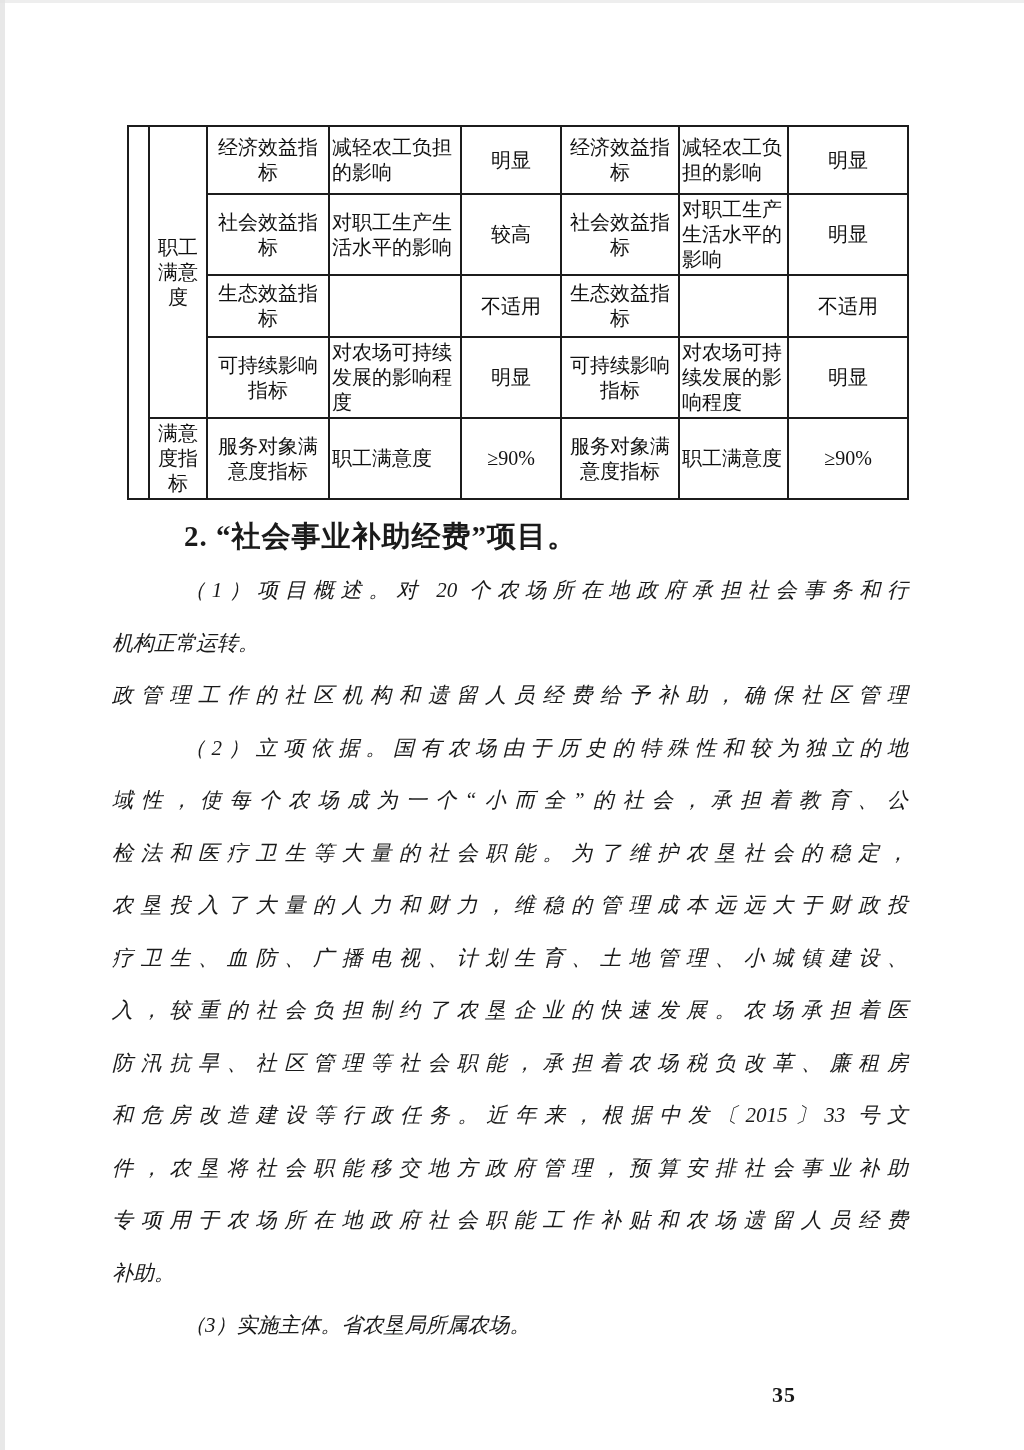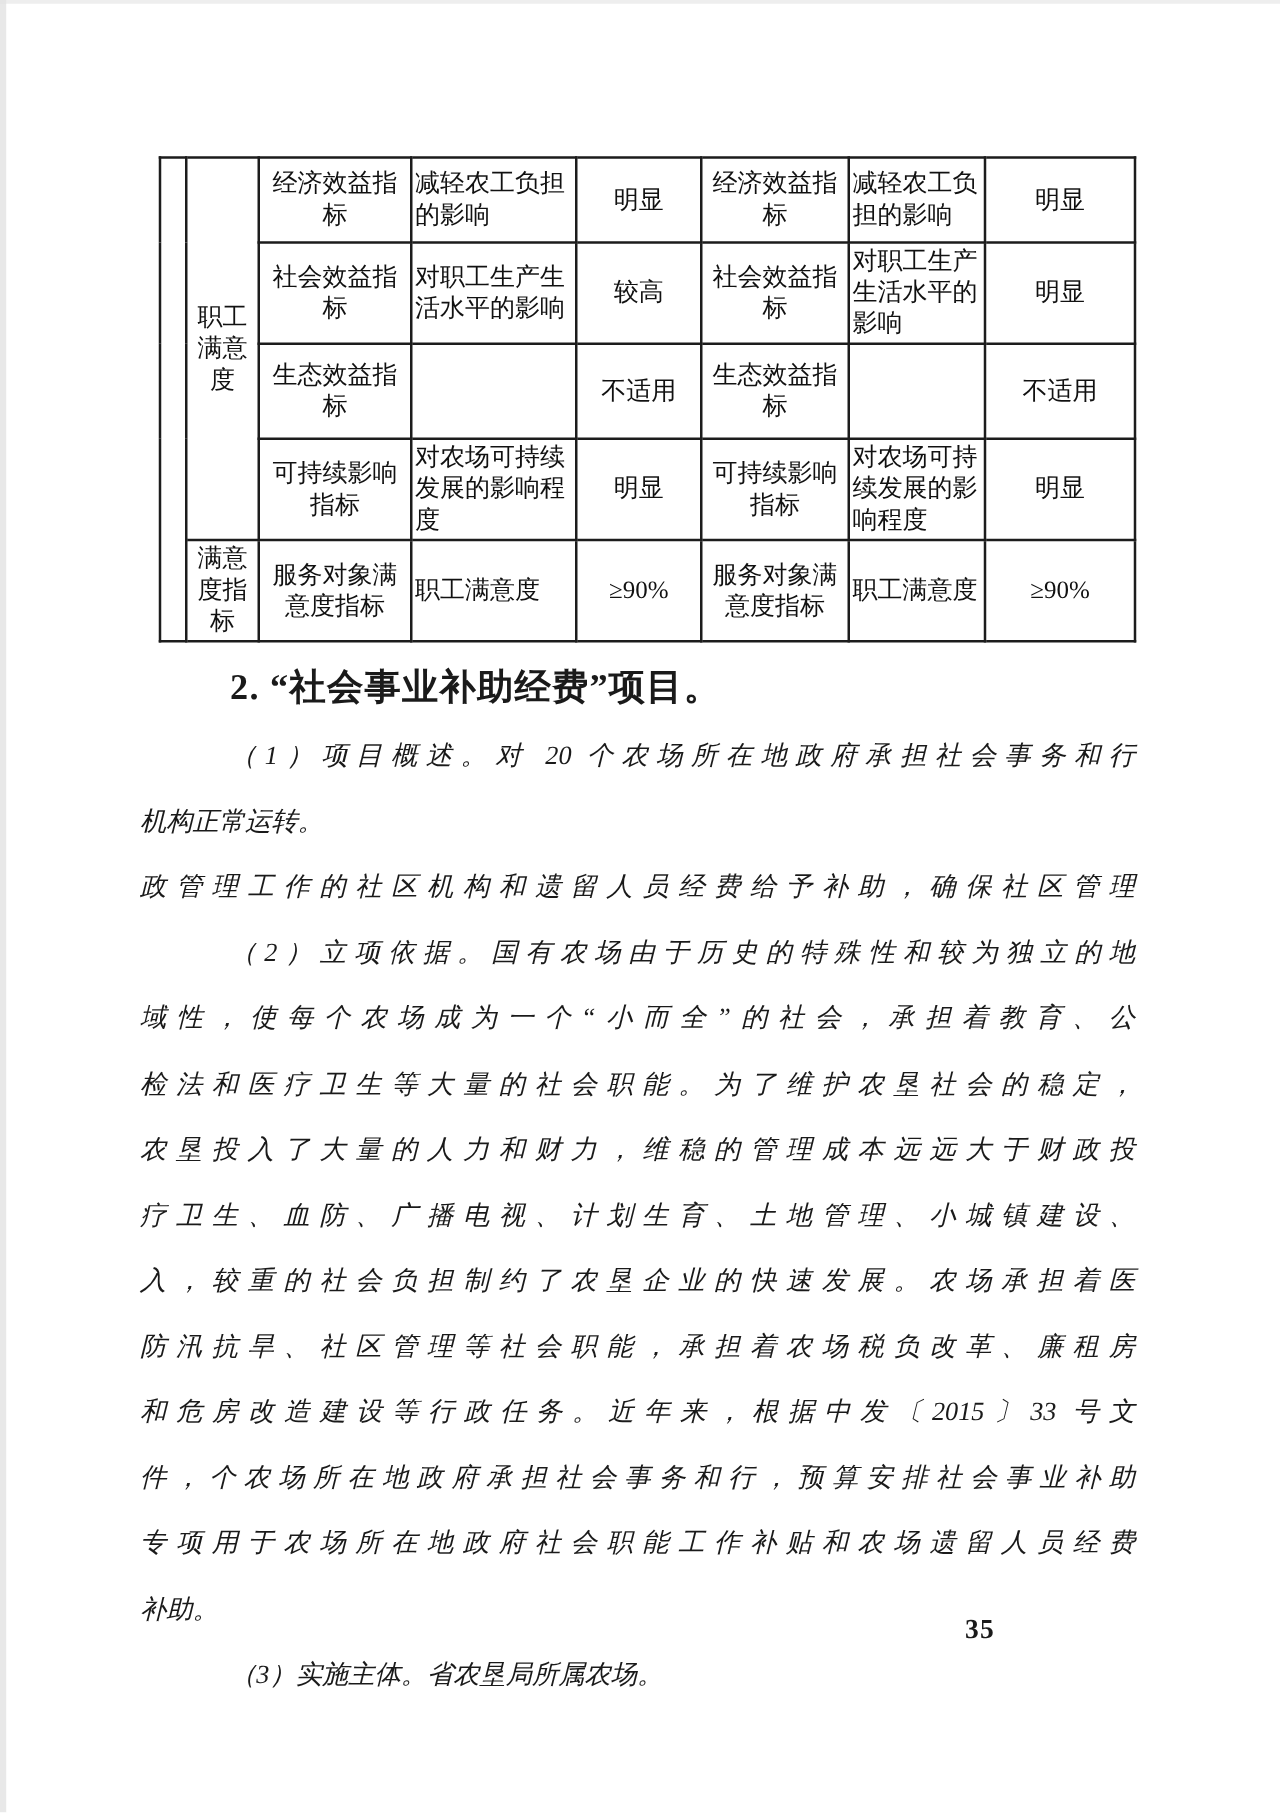--- a/index.html
+++ b/index.html
@@ -39,21 +39,21 @@
   td.c-spacer   { width: 21px; }
   td.c-group    { width: 58px;  text-align: center; }
   td.c-ind-l    { width: 122px; text-align: center; }
   td.c-det-l    { width: 132px; text-align: left; }
   td.c-val-l    { width: 100px; text-align: center; }
   td.c-ind-r    { width: 118px; text-align: center; }
   td.c-det-r    { width: 109px; text-align: left; }
   td.c-val-r    { width: 120px; text-align: center; }
   tr.r1 { height: 68px; }
   tr.r2 { height: 78px; }
-  tr.r3 { height: 76px; font-family: Liberation Serif, serif; }
+  tr.r3 { height: 62px; font-family: Liberation Serif, serif; }
   tr.r4 { height: 64px; }
   tr.r5 { height: 73px; }
 
   .heading {
     margin: 16px 0 0 112px;
     width: 796px;
     padding-left: 72px;
     font-size: 29px;
     font-weight: bold;
     line-height: 40px;
@@ -70,21 +70,21 @@
     height: 52.5px;
     text-align: justify;
     text-align-last: justify;
     white-space: nowrap;
   }
   .ln.lastline { text-align-last: left; }
   .ln.indent { padding-left: 72px; }
 
   .page-number {
     position: absolute;
-    left: 772px; top: 1290px;
+    left: 772px; top: 1382px;
     font-size: 22px;
     font-weight: bold;
     letter-spacing: 1px;
   }
 </style>
 </head>
 <body>
 
 <div class="scan-edge-left"></div>
 <div class="scan-edge-top"></div>
@@ -144,19 +144,19 @@
   <div class="ln lastline">机构正常运转。</div>
   <div class="ln">政管理工作的社区机构和遗留人员经费给予补助，确保社区管理</div>
   <div class="ln indent">（2）立项依据。国有农场由于历史的特殊性和较为独立的地</div>
   <div class="ln">域性，使每个农场成为一个“小而全”的社会，承担着教育、公</div>
   <div class="ln">检法和医疗卫生等大量的社会职能。为了维护农垦社会的稳定，</div>
   <div class="ln">农垦投入了大量的人力和财力，维稳的管理成本远远大于财政投</div>
   <div class="ln">疗卫生、血防、广播电视、计划生育、土地管理、小城镇建设、</div>
   <div class="ln">入，较重的社会负担制约了农垦企业的快速发展。农场承担着医</div>
   <div class="ln">防汛抗旱、社区管理等社会职能，承担着农场税负改革、廉租房</div>
   <div class="ln">和危房改造建设等行政任务。近年来，根据中发〔2015〕33 号文</div>
-  <div class="ln">件，个农场所在地政府承担社会事务和行，预算安排社会事业补助</div>
+  <div class="ln">件，农垦将社会职能移交地方政府管理，预算安排社会事业补助</div>
   <div class="ln">专项用于农场所在地政府社会职能工作补贴和农场遗留人员经费</div>
   <div class="ln lastline">补助。</div>
   <div class="ln indent lastline">（3）实施主体。省农垦局所属农场。</div>
 </div>
 
 <div class="page-number">35</div>
 
 </body></html>

